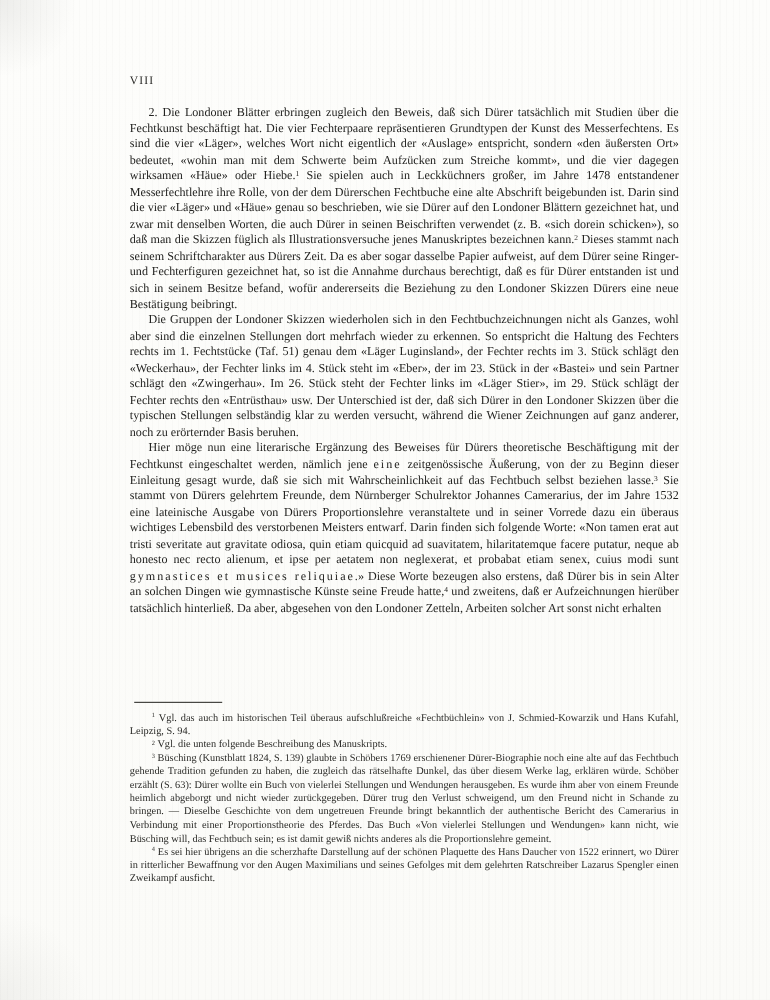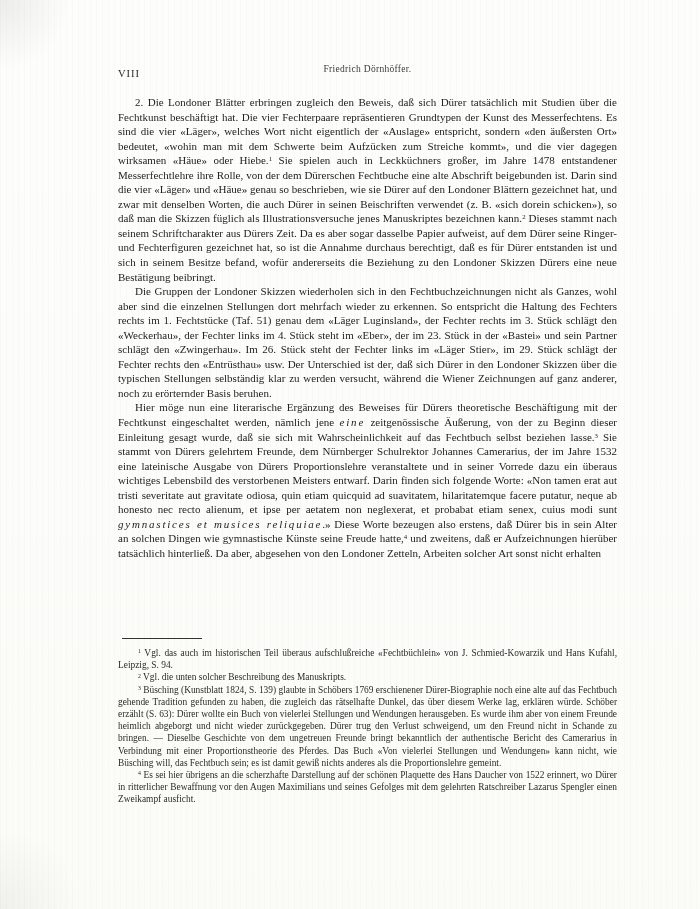--- a/index.html
+++ b/index.html
@@ -24,51 +24,50 @@
     font-size:11px; line-height:14.55px;
     text-align:justify; text-justify:inter-word;
   }
   .main-text p { margin:0; }
   .main-text p.indent { text-indent:17px; }
   sup.ref, sup.fnmark {
     font-size:0.62em; line-height:0; vertical-align:baseline;
     position:relative; top:-0.45em;
   }
   .i { }
-  .sp { letter-spacing:1.8px;font-style:italic; }
+  .sp { letter-spacing:1.8px; }
   .fn-rule {
     position:absolute; top:638px; left:122px; width:80px;
     border:none; border-top:1px solid #33332f; margin:0;
   }
   .footnotes {
     position:absolute; top:647px; left:118px; width:499px;
     font-size:9.4px; line-height:12.2px;
     text-align:justify; text-justify:inter-word;
     color:#2b2b28;
   }
   .footnotes p { margin:0; text-indent:20px; }
 </style>
 </head>
 <body>
 
 <div class="page">
 
   <div class="running-header">
     <span class="page-number">VIII</span>
-    <span class="running-title">Friedrich Dörnhöffer.</span>
   </div>
 
   <div class="main-text">
       <p class="indent"><span>2. Die Londoner Blätter erbringen zugleich den Beweis, daß sich Dürer tatsächlich mit Studien über die Fechtkunst beschäftigt hat. Die vier Fechterpaare repräsentieren Grundtypen der Kunst des Messerfechtens. Es sind die vier «Läger», welches Wort nicht eigentlich der «Auslage» entspricht, sondern «den äußersten Ort» bedeutet, «wohin man mit dem Schwerte beim Aufzücken zum Streiche kommt», und die vier dagegen wirksamen «Häue» oder Hiebe.</span><sup class="ref">1</sup><span> Sie spielen auch in Leckküchners großer, im Jahre 1478 entstandener Messerfechtlehre ihre Rolle, von der dem Dürerschen Fechtbuche eine alte Abschrift beigebunden ist. Darin sind die vier «Läger» und «Häue» genau so beschrieben, wie sie Dürer auf den Londoner Blättern gezeichnet hat, und zwar mit denselben Worten, die auch Dürer in seinen Beischriften verwendet (z. B. «</span><span class="i">sich dorein schicken</span><span>»), so daß man die Skizzen füglich als Illustrationsversuche jenes Manuskriptes bezeichnen kann.</span><sup class="ref">2</sup><span> Dieses stammt nach seinem Schriftcharakter aus Dürers Zeit. Da es aber sogar dasselbe Papier aufweist, auf dem Dürer seine Ringer- und Fechterfiguren gezeichnet hat, so ist die Annahme durchaus berechtigt, daß es für Dürer entstanden ist und sich in seinem Besitze befand, wofür andererseits die Beziehung zu den Londoner Skizzen Dürers eine neue Bestätigung beibringt.</span></p>
       <p class="indent"><span>Die Gruppen der Londoner Skizzen wiederholen sich in den Fechtbuchzeichnungen nicht als Ganzes, wohl aber sind die einzelnen Stellungen dort mehrfach wieder zu erkennen. So entspricht die Haltung des Fechters rechts im 1. Fechtstücke (Taf. 51) genau dem «Läger Luginsland», der Fechter rechts im 3. Stück schlägt den «Weckerhau», der Fechter links im 4. Stück steht im «Eber», der im 23. Stück in der «Bastei» und sein Partner schlägt den «Zwingerhau». Im 26. Stück steht der Fechter links im «Läger Stier», im 29. Stück schlägt der Fechter rechts den «Entrüsthau» usw. Der Unterschied ist der, daß sich Dürer in den Londoner Skizzen über die typischen Stellungen selbständig klar zu werden versucht, während die Wiener Zeichnungen auf ganz anderer, noch zu erörternder Basis beruhen.</span></p>
       <p class="indent"><span>Hier möge nun eine literarische Ergänzung des Beweises für Dürers theoretische Beschäftigung mit der Fechtkunst eingeschaltet werden, nämlich jene </span><span class="sp">eine</span><span> zeitgenössische Äußerung, von der zu Beginn dieser Einleitung gesagt wurde, daß sie sich mit Wahrscheinlichkeit auf das Fechtbuch selbst beziehen lasse.</span><sup class="ref">3</sup><span> Sie stammt von Dürers gelehrtem Freunde, dem Nürnberger Schulrektor Johannes Camerarius, der im Jahre 1532 eine lateinische Ausgabe von Dürers Proportionslehre veranstaltete und in seiner Vorrede dazu ein überaus wichtiges Lebensbild des verstorbenen Meisters entwarf. Darin finden sich folgende Worte: «Non tamen erat aut tristi severitate aut gravitate odiosa, quin etiam quicquid ad suavitatem, hilaritatemque facere putatur, neque ab honesto nec recto alienum, et ipse per aetatem non neglexerat, et probabat etiam senex, cuius modi sunt </span><span class="sp">gymnastices et musices reliquiae</span><span>.» Diese Worte bezeugen also erstens, daß Dürer bis in sein Alter an solchen Dingen wie gymnastische Künste seine Freude hatte,</span><sup class="ref">4</sup><span> und zweitens, daß er Aufzeichnungen hierüber tatsächlich hinterließ. Da aber, abgesehen von den Londoner Zetteln, Arbeiten solcher Art sonst nicht erhalten</span></p>
     </div>
 
   <hr class="fn-rule">
 
   <div class="footnotes">
       <p><sup class="fnmark">1</sup><span> Vgl. das auch im historischen Teil überaus aufschlußreiche «Fechtbüchlein» von J. Schmied-Kowarzik und Hans Kufahl, Leipzig, S. 94.</span></p>
-      <p><sup class="fnmark">2</sup><span> Vgl. die unten solcher Beschreibung des Manuskripts.</span></p>
+      <p><sup class="fnmark">2</sup><span> Vgl. die unten folgende Beschreibung des Manuskripts.</span></p>
       <p><sup class="fnmark">3</sup><span> Büsching (Kunstblatt 1824, S. 139) glaubte in Schöbers 1769 erschienener Dürer-Biographie noch eine alte auf das Fechtbuch gehende Tradition gefunden zu haben, die zugleich das rätselhafte Dunkel, das über diesem Werke lag, erklären würde. Schöber erzählt (S. 63): Dürer wollte ein Buch von vielerlei Stellungen und Wendungen herausgeben. Es wurde ihm aber von einem Freunde heimlich abgeborgt und nicht wieder zurückgegeben. Dürer trug den Verlust schweigend, um den Freund nicht in Schande zu bringen. — Dieselbe Geschichte von dem ungetreuen Freunde bringt bekanntlich der authentische Bericht des Camerarius in Verbindung mit einer Proportionstheorie des Pferdes. Das Buch «Von vielerlei Stellungen und Wendungen» kann nicht, wie Büsching will, das Fechtbuch sein; es ist damit gewiß nichts anderes als die Proportionslehre gemeint.</span></p>
       <p><sup class="fnmark">4</sup><span> Es sei hier übrigens an die scherzhafte Darstellung auf der schönen Plaquette des Hans Daucher von 1522 erinnert, wo Dürer in ritterlicher Bewaffnung vor den Augen Maximilians und seines Gefolges mit dem gelehrten Ratschreiber Lazarus Spengler einen Zweikampf ausficht.</span></p>
     </div>
 
 </div>
 
 </body></html>

